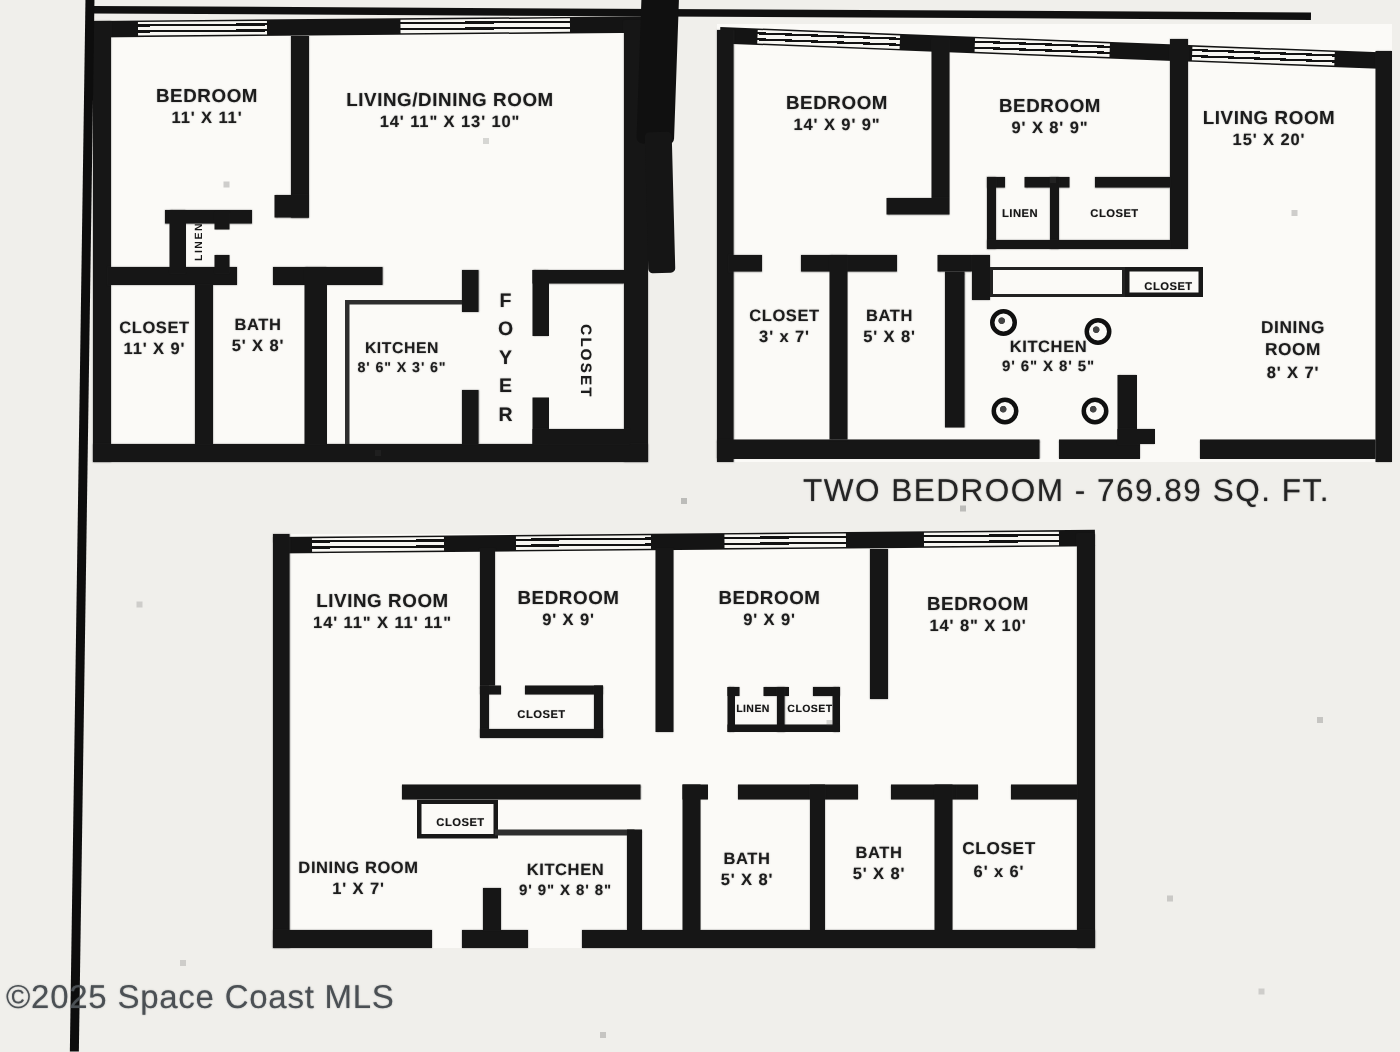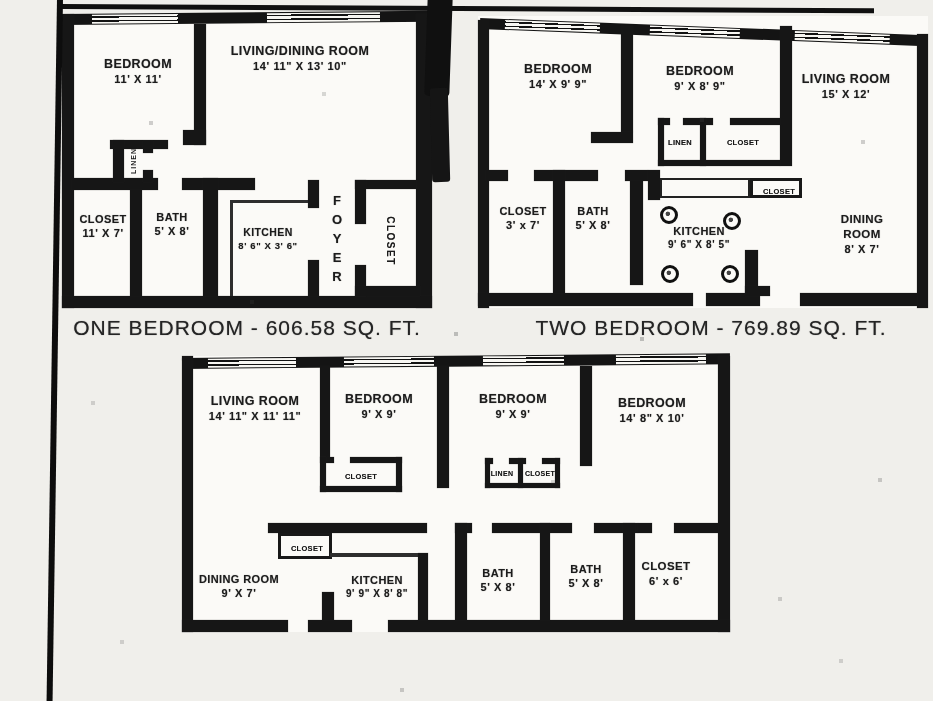--- a/index.html
+++ b/index.html
@@ -113,41 +113,40 @@
 
     <div class="w" style="left:293px;top:166px;width:61px;height:9px;"></div>
     <div class="w" style="left:293px;top:166px;width:11px;height:44px;"></div>
     <div class="w" style="left:293px;top:251px;width:11px;height:31px;"></div>
     <div class="w" style="left:293px;top:272px;width:65px;height:10px;"></div>
 
     <div class="rl" style="left:76px;top:57px;">
       <span class="rn">BEDROOM</span>
       <span class="rd">11' X 11'</span>
     </div>
-    <div class="rl" style="left:238px;top:44px;">
+    <div class="rl" style="left:238px;top:60px;">
       <span class="rn">LIVING/DINING ROOM</span>
       <span class="rd">14' 11" X 13' 10"</span>
     </div>
     <span class="vru" style="left:71px;top:147px;">LINEN</span>
     <div class="rl" style="left:41px;top:212px;font-size:11px;">
       <span class="rn">CLOSET</span>
-      <span class="rd">11' X 7'</span>
+      <span class="rd">11' X 9'</span>
     </div>
     <div class="rl" style="left:110px;top:210px;font-size:11px;">
       <span class="rn">BATH</span>
       <span class="rd">5' X 8'</span>
     </div>
     <div class="rl" style="left:206px;top:225px;font-size:10.5px;">
       <span class="rn">KITCHEN</span>
       <span class="rd" style="font-size:9.5px;">8' 6" X 3' 6"</span>
     </div>
     <span class="vt" style="left:275px;top:226px;">FOYER</span>
     <span class="vr" style="left:328px;top:227px;">CLOSET</span>
   </div>
-  <div class="caption" style="left:62px;top:316px;width:370px;">ONE BEDROOM - 606.58 SQ. FT.</div>
 
   <div class="unit" style="left:478px;top:16px;width:450px;height:292px;">
 
     <div class="topwall" style="left:2px;top:2px;width:440px;height:11px;transform:rotate(2.2deg);transform-origin:left center;">
       <span class="win" style="left:25px;width:95px;"></span>
       <span class="win" style="left:170px;width:90px;"></span>
       <span class="win" style="left:315px;width:95px;"></span>
     </div>
     <div class="w" style="left:0;top:4px;width:11px;height:288px;"></div>
     <div class="w" style="left:439px;top:18px;width:11px;height:274px;"></div>
@@ -188,21 +187,21 @@
     <div class="rl" style="left:80px;top:60px;">
       <span class="rn">BEDROOM</span>
       <span class="rd">14' X 9' 9"</span>
     </div>
     <div class="rl" style="left:222px;top:62px;">
       <span class="rn">BEDROOM</span>
       <span class="rd">9' X 8' 9"</span>
     </div>
     <div class="rl" style="left:368px;top:70px;">
       <span class="rn">LIVING ROOM</span>
-      <span class="rd">15' X 12'</span>
+      <span class="rd">15' X 20'</span>
     </div>
     <span class="tl" style="left:202px;top:126px;">LINEN</span>
     <span class="tl" style="left:265px;top:126px;">CLOSET</span>
     <div class="rl" style="left:45px;top:202px;font-size:11px;">
       <span class="rn">CLOSET</span>
       <span class="rd">3' x 7'</span>
     </div>
     <div class="rl" style="left:115px;top:202px;font-size:11px;">
       <span class="rn">BATH</span>
       <span class="rd">5' X 8'</span>
@@ -284,21 +283,21 @@
     </div>
     <div class="rl" style="left:470px;top:54px;">
       <span class="rn">BEDROOM</span>
       <span class="rd">14' 8" X 10'</span>
     </div>
     <span class="tl" style="left:179px;top:120px;">CLOSET</span>
     <span class="tl" style="left:320px;top:117px;font-size:7px;">LINEN</span>
     <span class="tl" style="left:358px;top:117px;font-size:7px;">CLOSET</span>
     <div class="rl" style="left:57px;top:230px;font-size:11px;">
       <span class="rn">DINING ROOM</span>
-      <span class="rd">9' X 7'</span>
+      <span class="rd">1' X 7'</span>
     </div>
     <div class="rl" style="left:195px;top:231px;font-size:11px;">
       <span class="rn">KITCHEN</span>
       <span class="rd" style="font-size:10px;">9' 9" X 8' 8"</span>
     </div>
     <div class="rl" style="left:316px;top:224px;font-size:11px;">
       <span class="rn">BATH</span>
       <span class="rd">5' X 8'</span>
     </div>
     <div class="rl" style="left:404px;top:220px;font-size:11px;">
@@ -310,13 +309,14 @@
       <span class="rd">6' x 6'</span>
     </div>
   </div>
 
   <div class="edge-top"></div>
   <div class="edge-left"></div>
   <div class="smudge1"></div>
   <div class="smudge2"></div>
   <div class="speckles"></div>
 
+  <div class="watermark">©2025 Space Coast MLS</div>
 </div>
 
 </body></html>

